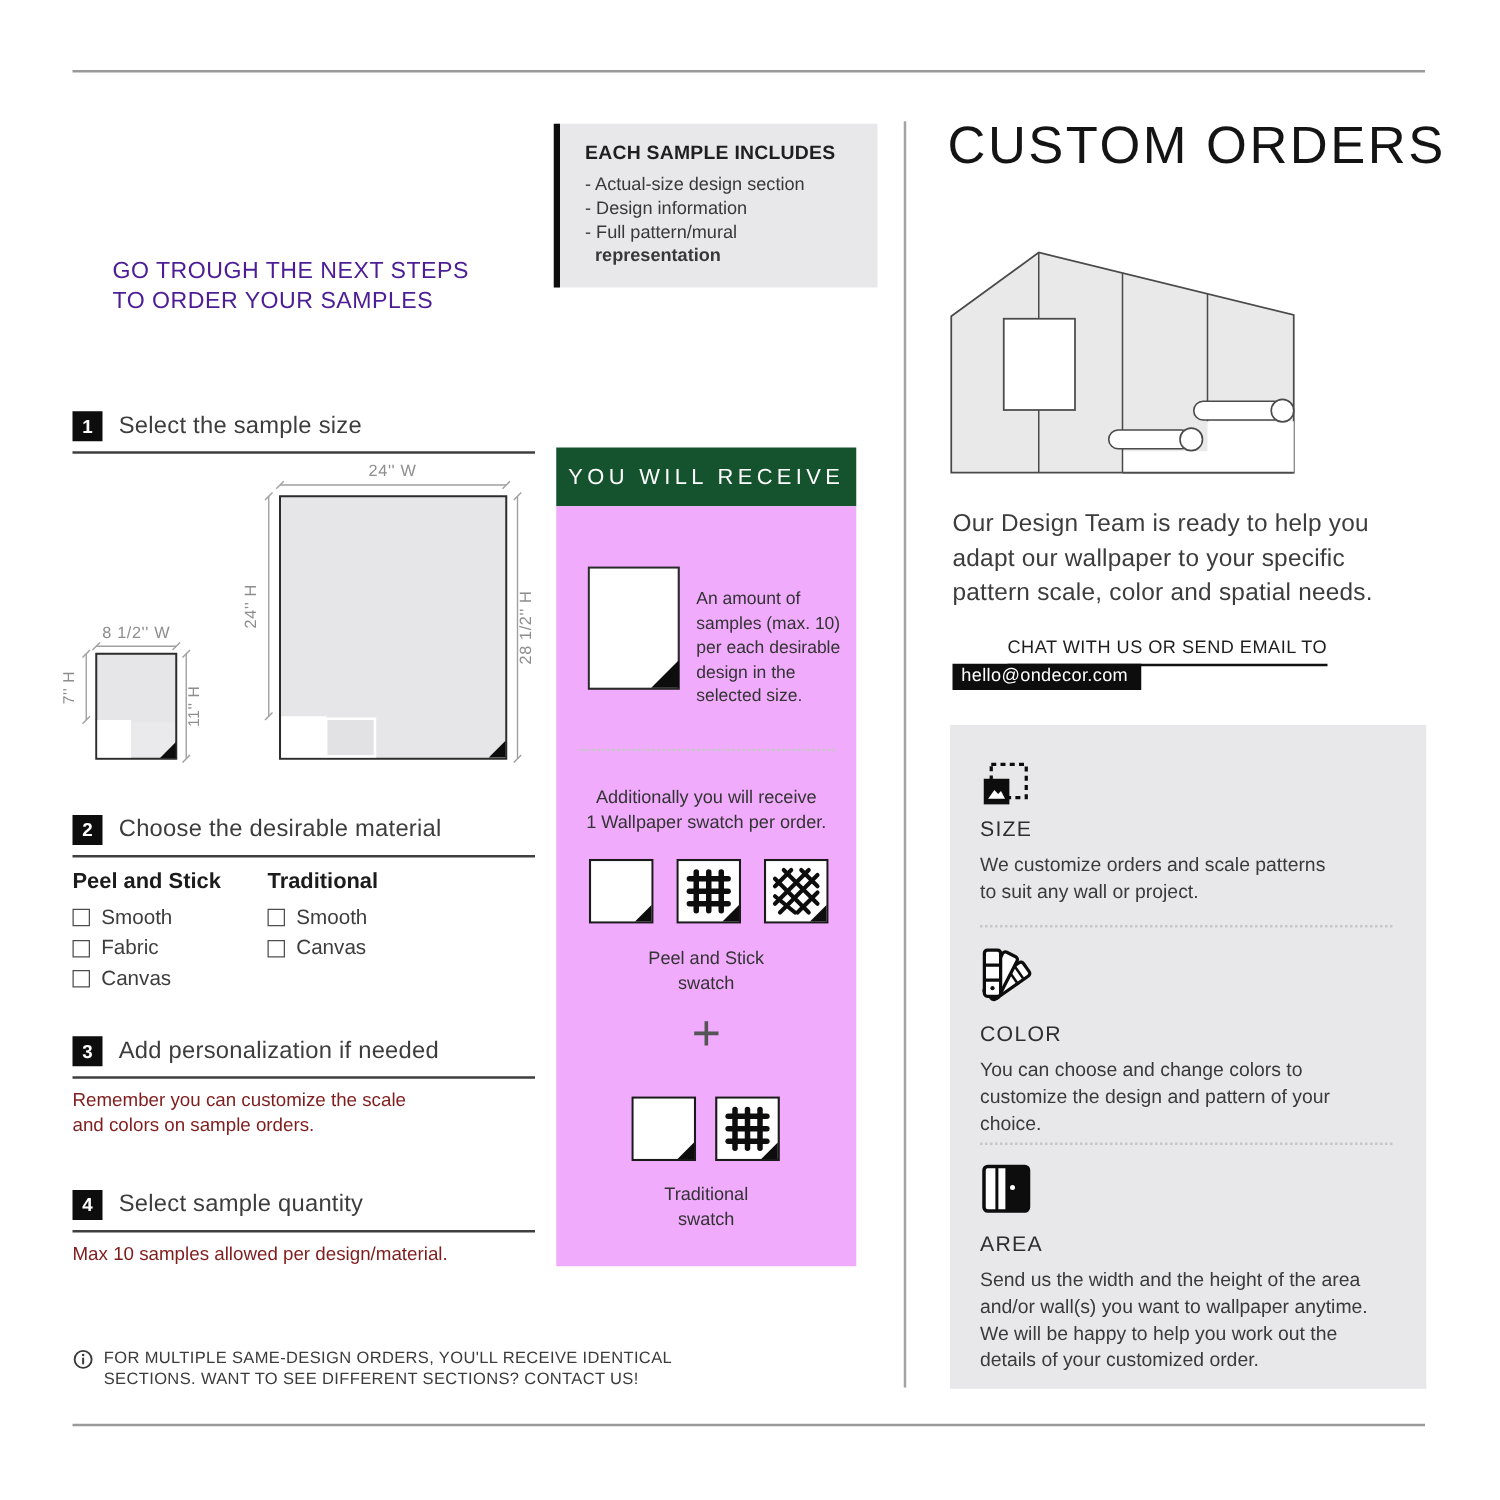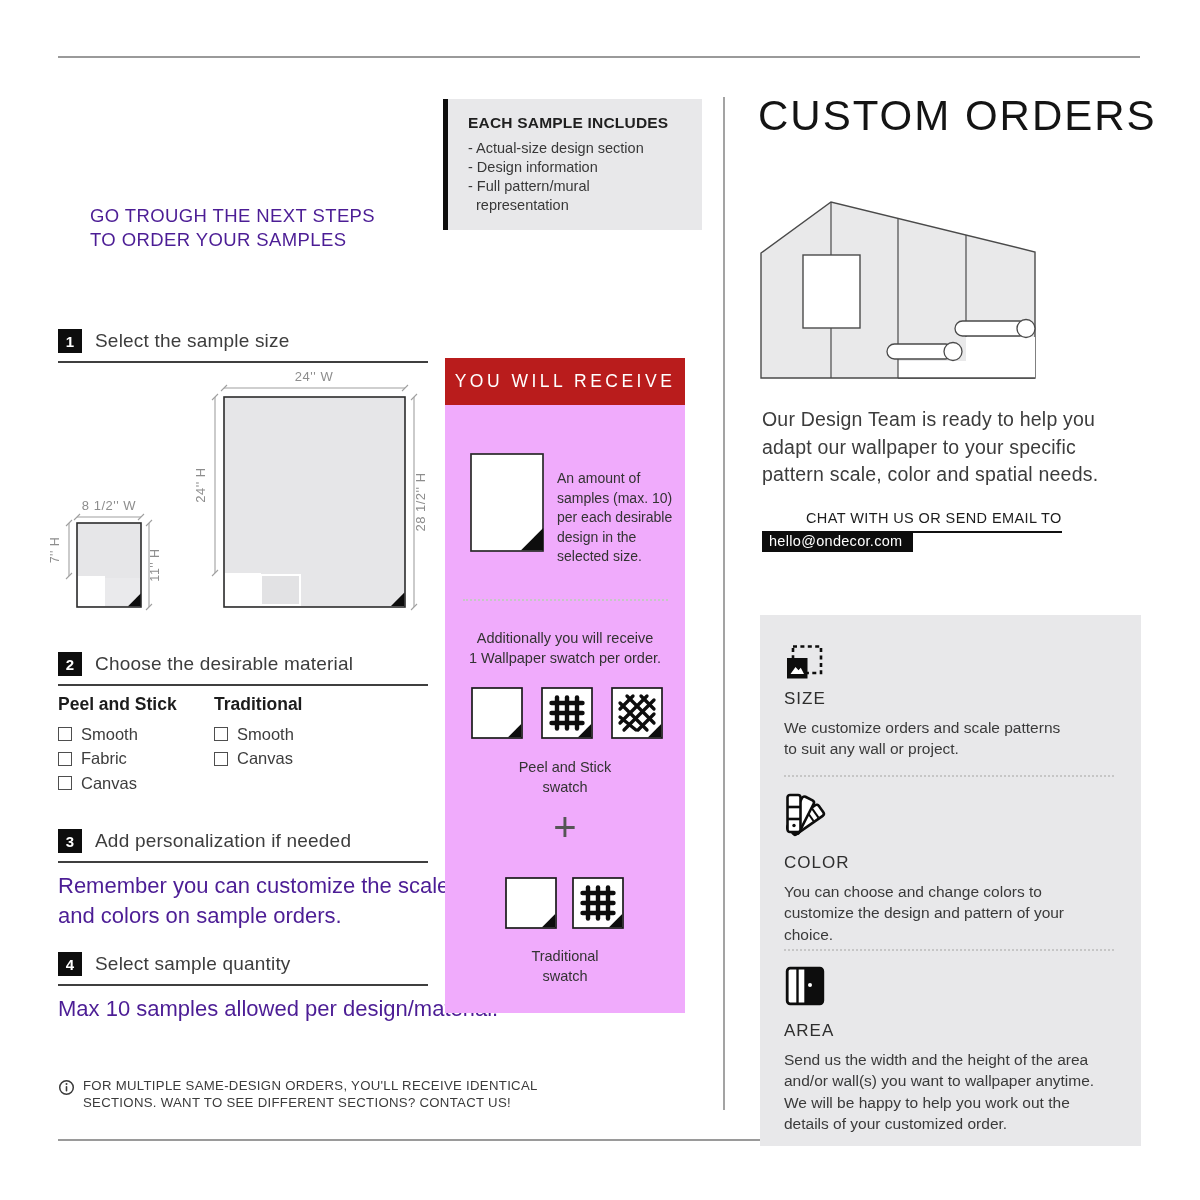--- a/index.html
+++ b/index.html
@@ -16,44 +16,44 @@
         padding-bottom:8px;border-bottom:2px solid #3f3f3f;}
   .step-num{width:24px;height:24px;background:#0d0d0d;color:#fff;font-size:15px;font-weight:700;
         display:flex;align-items:center;justify-content:center;flex:0 0 24px;}
   .step-label{font-size:19px;color:#3d3d3d;letter-spacing:.2px;white-space:nowrap;}
 
   .mat-col{position:absolute;top:694px;}
   .mat-title{font-size:17.5px;font-weight:700;color:#1c1c1c;margin-bottom:7px;}
   .opt{display:flex;align-items:center;height:24.5px;font-size:16.5px;color:#3d3d3d;}
   .cb{display:inline-block;width:12px;height:12px;border:1.5px solid #4e4e4e;background:#fff;margin-right:9px;flex:0 0 12px;}
 
-  .note{position:absolute;left:58px;font-size:22px;line-height:1.35;color:#4c1d95;}
+  .note{position:absolute;left:58px;font-size:15px;line-height:1.35;color:#7f1d1d;}
   .footer-note{position:absolute;left:58px;top:1078px;display:flex;gap:8px;align-items:flex-start;}
   .footer-note .txt{font-size:13.2px;line-height:1.28;letter-spacing:.3px;color:#3b3b3b;}
 
   .includes-box{position:absolute;left:443px;top:99px;width:222px;height:116px;background:#e8e8ea;
         border-left:5px solid #0d0d0d;padding:15px 12px 0 20px;}
   .includes-title{font-size:15.5px;font-weight:700;color:#1f1f1f;letter-spacing:.2px;margin-bottom:7px;}
   .includes-line{font-size:14.5px;line-height:1.31;color:#383838;}
-  .includes-line.indent{padding-left:8px;}
-
-  .receive-header{position:absolute;left:445px;top:358px;width:240px;height:47px;background:#b91c1c;
+  .includes-line.indent{padding-left:8px;font-weight:bold;}
+
+  .receive-header{position:absolute;left:445px;top:358px;width:240px;height:47px;background:#14532d;
         color:#fff;font-size:17.5px;letter-spacing:3.5px;display:flex;align-items:center;justify-content:center;}
   .receive-panel{position:absolute;left:445px;top:405px;width:240px;height:608px;background:#f0abfc;}
   .samples-text{position:absolute;left:112px;top:64px;width:132px;font-size:14px;line-height:1.4;color:#333;}
   .dotted{border-top:2px dotted #c6c6c6;height:0;}
   .center-txt{position:absolute;text-align:center;font-size:14.5px;line-height:1.38;color:#333;}
   .plus{position:absolute;left:0;top:400px;width:240px;text-align:center;font-size:40px;font-weight:400;color:#555;}
 
   .contact-label{position:absolute;left:762px;top:510px;font-size:14.5px;letter-spacing:.4px;color:#1d1d1d;
         border-bottom:2px solid #111;padding-bottom:5px;margin-left:44px;}
   .email-badge{position:absolute;left:762px;top:531px;background:#0d0d0d;color:#fff;font-size:14.5px;
         letter-spacing:.3px;padding:2px 11px 3px 7px;}
 
-  .features-box{position:absolute;left:760px;top:580px;width:381px;height:531px;background:#e8e8ea;margin-top:35px;}
+  .features-box{position:absolute;left:760px;top:580px;width:381px;height:531px;background:#e8e8ea;}
   .feat-title{position:absolute;left:24px;font-size:17px;letter-spacing:1px;color:#2e2e2e;}
   .feat-text{position:absolute;left:24px;font-size:15.5px;line-height:1.38;color:#3a3a3a;}
 
   .right-intro{position:absolute;left:762px;top:406px;font-size:19.5px;line-height:1.42;letter-spacing:.2px;color:#3c3c3c;}
   svg{display:block;}
 </style>
 </head>
 <body>
 
 <svg width="0" height="0" style="position:absolute" aria-hidden="true">

